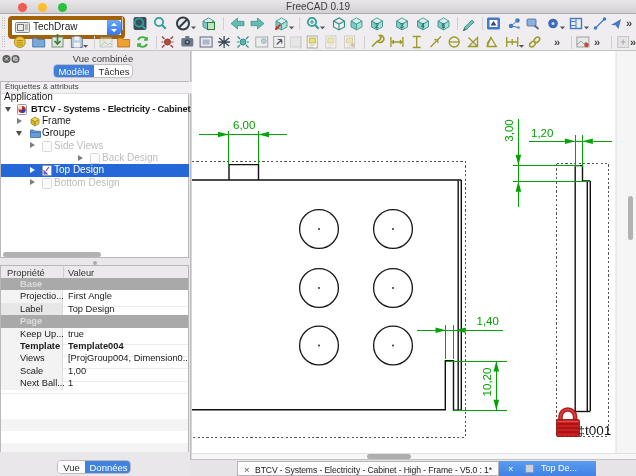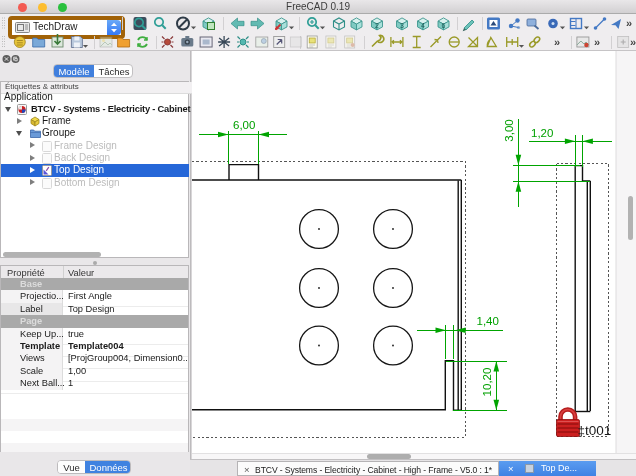--- a/index.html
+++ b/index.html
@@ -297,20 +297,21 @@
 
 <div class="abs" id="leftpanel" style="left:0;top:51px;width:192px;height:425px;background:#e9e7e9;">
   <div class="abs" style="left:190px;top:0;width:2px;height:425px;background:#d8d6d8;border-left:1px solid #bdbbbd;box-sizing:border-box;"></div>
 
   <svg class="abs" style="left:2px;top:3px" width="20" height="10" viewBox="0 0 20 10">
     <circle cx="4.5" cy="5" r="4" fill="#5c5c5c"></circle>
       <path d="M2.8 3.3 L6.2 6.7 M6.2 3.3 L2.8 6.7" stroke="#e8e8e8" stroke-width="1"></path>
     <circle cx="13.5" cy="5" r="4" fill="#5c5c5c"></circle>
       <path d="M11.7 6.5 V3.2 H15 M12.8 4.4 h2.4 v2.4 h-2.4 z" stroke="#e8e8e8" stroke-width="0.9" fill="none"></path>
   </svg>
+  <div class="abs" style="left:40px;top:2px;width:126px;text-align:center;font-size:9.5px;color:#3a3a3a;">Vue combinée</div>
 
   <div class="abs" style="left:53px;top:13px;width:80px;height:14px;border-radius:4px;overflow:hidden;border:1px solid #c2c0c2;box-sizing:border-box;background:#fff;">
     <div class="abs" style="left:0;top:0;width:40px;height:14px;background:#407fdd;color:#fff;font-size:9.5px;text-align:center;line-height:13px;">Modèle</div>
     <div class="abs" style="left:40px;top:0;width:40px;height:14px;color:#2a2a2a;font-size:9.5px;text-align:center;line-height:13px;">Tâches</div>
   </div>
 
   <div class="abs" style="left:0;top:30px;width:189px;height:177px;background:#fff;border:1px solid #b9b7b9;box-sizing:border-box;">
     <div class="abs" style="left:0;top:0;width:187px;height:10.5px;background:#f2f0f2;border-bottom:1px solid #dcdcdc;font-size:8px;color:#444;padding-left:4px;line-height:10px;">Étiquettes &amp; attributs</div>
   </div>
   <div id="treerows" class="abs" style="left:1px;top:39.5px;width:188px;">
@@ -342,23 +343,23 @@
           <path d="M0.5 1 h3.2 l1 1.2 H10.5 V8.5 H0.5 Z" fill="#6a9ad8" stroke="#3a66a8" stroke-width="0.8"></path>
           <path d="M0.5 3.5 H10.5" stroke="#3a66a8" stroke-width="0.6"></path>
         </svg>
       <span class="abs" style="left:41px;">Groupe</span>
     </div>
     <div class="trow" style="top:49.2px;color:#bcbcbc;">
       <span class="tright" style="left:28.5px;top:2.5px;"></span>
       <svg class="abs" style="left:41px;top:1px" width="10" height="11" viewBox="0 0 10 11">
           <rect x="0.5" y="0.5" width="9" height="10" rx="1" fill="#fbfbfb" stroke="#d8d8d8"></rect>
         </svg>
-      <span class="abs" style="left:53px;">Frame Design</span>
-    </div>
-    <div class="trow" style="top:61.5px;color:#bcbcbc;">
+      <span class="abs" style="left:53px;">Side Views</span>
+    </div>
+    <div class="trow" style="top:61.5px;color:#bcbcbc;margin-left:48px;">
       <span class="tright" style="left:28.5px;top:2.5px;"></span>
       <svg class="abs" style="left:41px;top:1px" width="10" height="11" viewBox="0 0 10 11">
           <rect x="0.5" y="0.5" width="9" height="10" rx="1" fill="#fbfbfb" stroke="#d8d8d8"></rect>
         </svg>
       <span class="abs" style="left:53px;">Back Design</span>
     </div>
     <div class="trow" style="top:73.8px;color:#fff;background:#2667d8;">
       <span class="tright" style="left:28.5px;top:2.5px;border-left-color:#fff;"></span>
       <svg class="abs" style="left:41px;top:1px" width="10" height="11" viewBox="0 0 10 11">
           <rect x="0.5" y="0.5" width="9" height="10" rx="1" fill="#fff" stroke="#9a9a9a"></rect>

